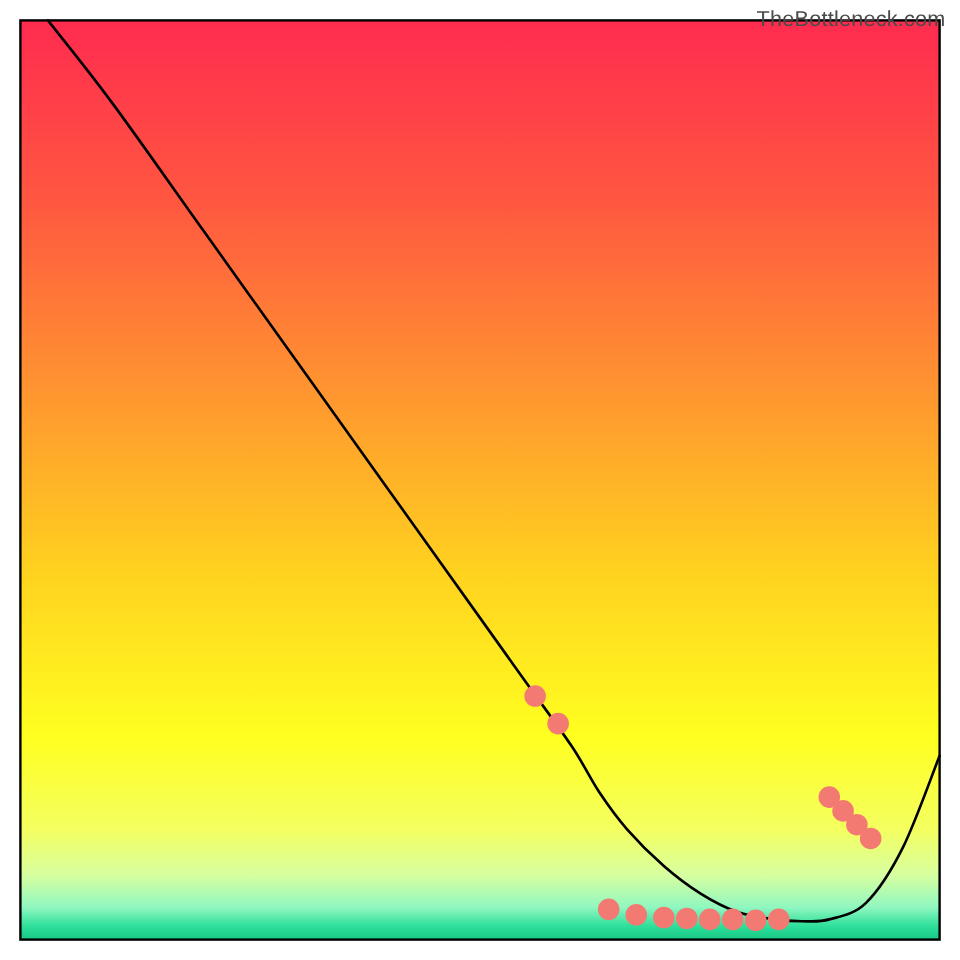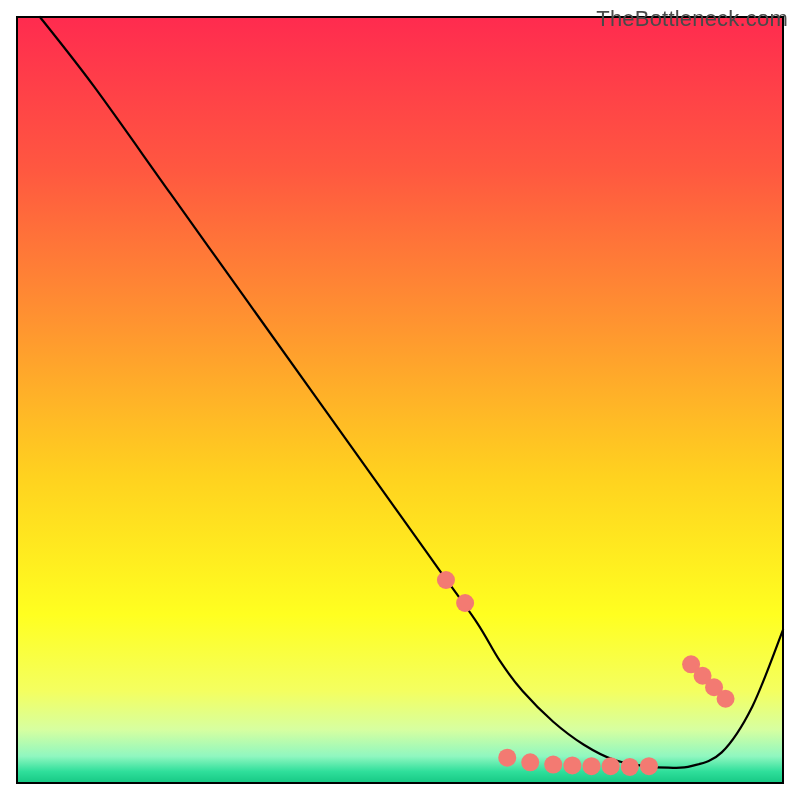--- a/index.html
+++ b/index.html
@@ -13,21 +13,21 @@
   .container {
     position: relative;
     width: 800px;
     height: 800px;
   }
   .watermark {
     position: absolute;
     top: 6px;
     right: 12px;
     color: #4a4a4a;
-    font-size: 22px;
+    font-size: 18px;
     font-weight: 400;
     z-index: 50;
     letter-spacing: 0.2px;
   }
   svg.chart {
     position: absolute;
     top: 0;
     left: 0;
   }
 </style>

